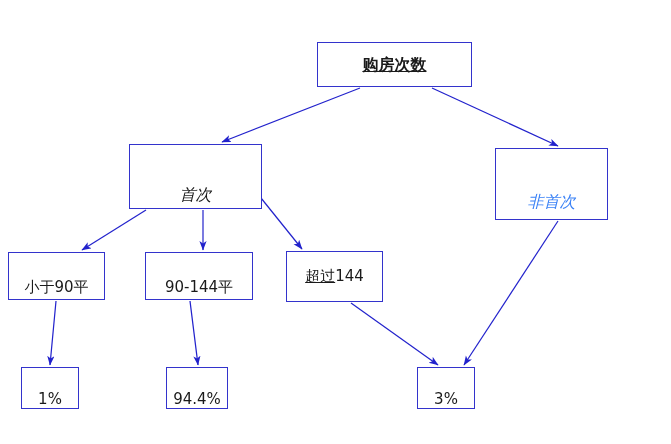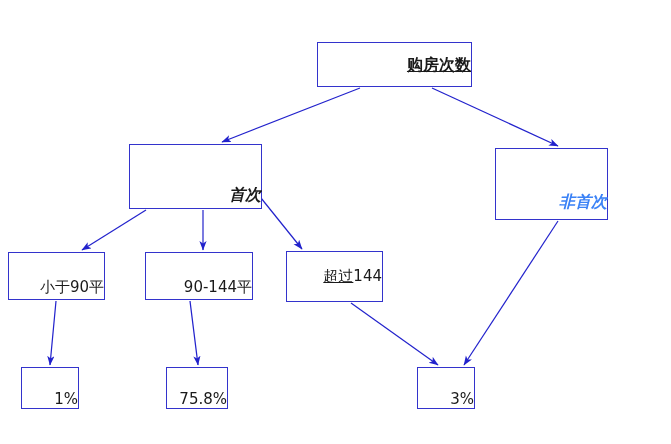--- a/index.html
+++ b/index.html
@@ -25,36 +25,36 @@
     height: 444px;
     pointer-events: none;
   }
   .node {
     position: absolute;
     box-sizing: border-box;
     background: #ffffff;
     border: 1.6px solid #3333cc;
     display: flex;
     align-items: center;
-    justify-content: flex-end;
+    justify-content: center;
     color: #1a1a1a;
     font-size: 15px;
     line-height: 1.1;
     z-index: 2;
   }
   .node-label {
     display: inline-block;
     white-space: nowrap;
   }
   .node.style-underline .node-label {
     font-weight: bold;
     text-decoration: underline;
   }
   .node.style-italic .node-label {
-    font-weight: bold;
+    font-weight: normal;
     font-style: italic;
     margin-top: 36px;
   }
   .node.style-plain .node-label {
     font-weight: normal;
     margin-top: 22px;
   }
   .node.style-plain-underline .node-label {
     font-weight: normal;
   }
@@ -97,18 +97,18 @@
     <div class="node style-plain" style="left: 145px; top: 252px; width: 108px; height: 48px; border-color: rgb(51, 51, 204); background: rgb(255, 255, 255); color: rgb(26, 26, 26); font-size: 15px;">
       <span class="node-label">90-144平</span>
     </div>
     <div class="node style-plain-underline" style="left: 286px; top: 251px; width: 97px; height: 51px; border-color: rgb(51, 51, 204); background: rgb(255, 255, 255); color: rgb(26, 26, 26); font-size: 15px;">
       <span class="node-label"><span class="u-part">超过</span>144</span>
     </div>
     <div class="node style-plain" style="left: 21px; top: 367px; width: 58px; height: 42px; border-color: rgb(51, 51, 204); background: rgb(255, 255, 255); color: rgb(26, 26, 26); font-size: 15px;">
       <span class="node-label">1%</span>
     </div>
     <div class="node style-plain" style="left: 166px; top: 367px; width: 62px; height: 42px; border-color: rgb(51, 51, 204); background: rgb(255, 255, 255); color: rgb(26, 26, 26); font-size: 15px;">
-      <span class="node-label">75.8%</span>
+      <span class="node-label">94.4%</span>
     </div>
     <div class="node style-plain" style="left: 417px; top: 367px; width: 58px; height: 42px; border-color: rgb(51, 51, 204); background: rgb(255, 255, 255); color: rgb(26, 26, 26); font-size: 15px;">
       <span class="node-label">3%</span>
     </div>
   </div>
 
 </body></html>

